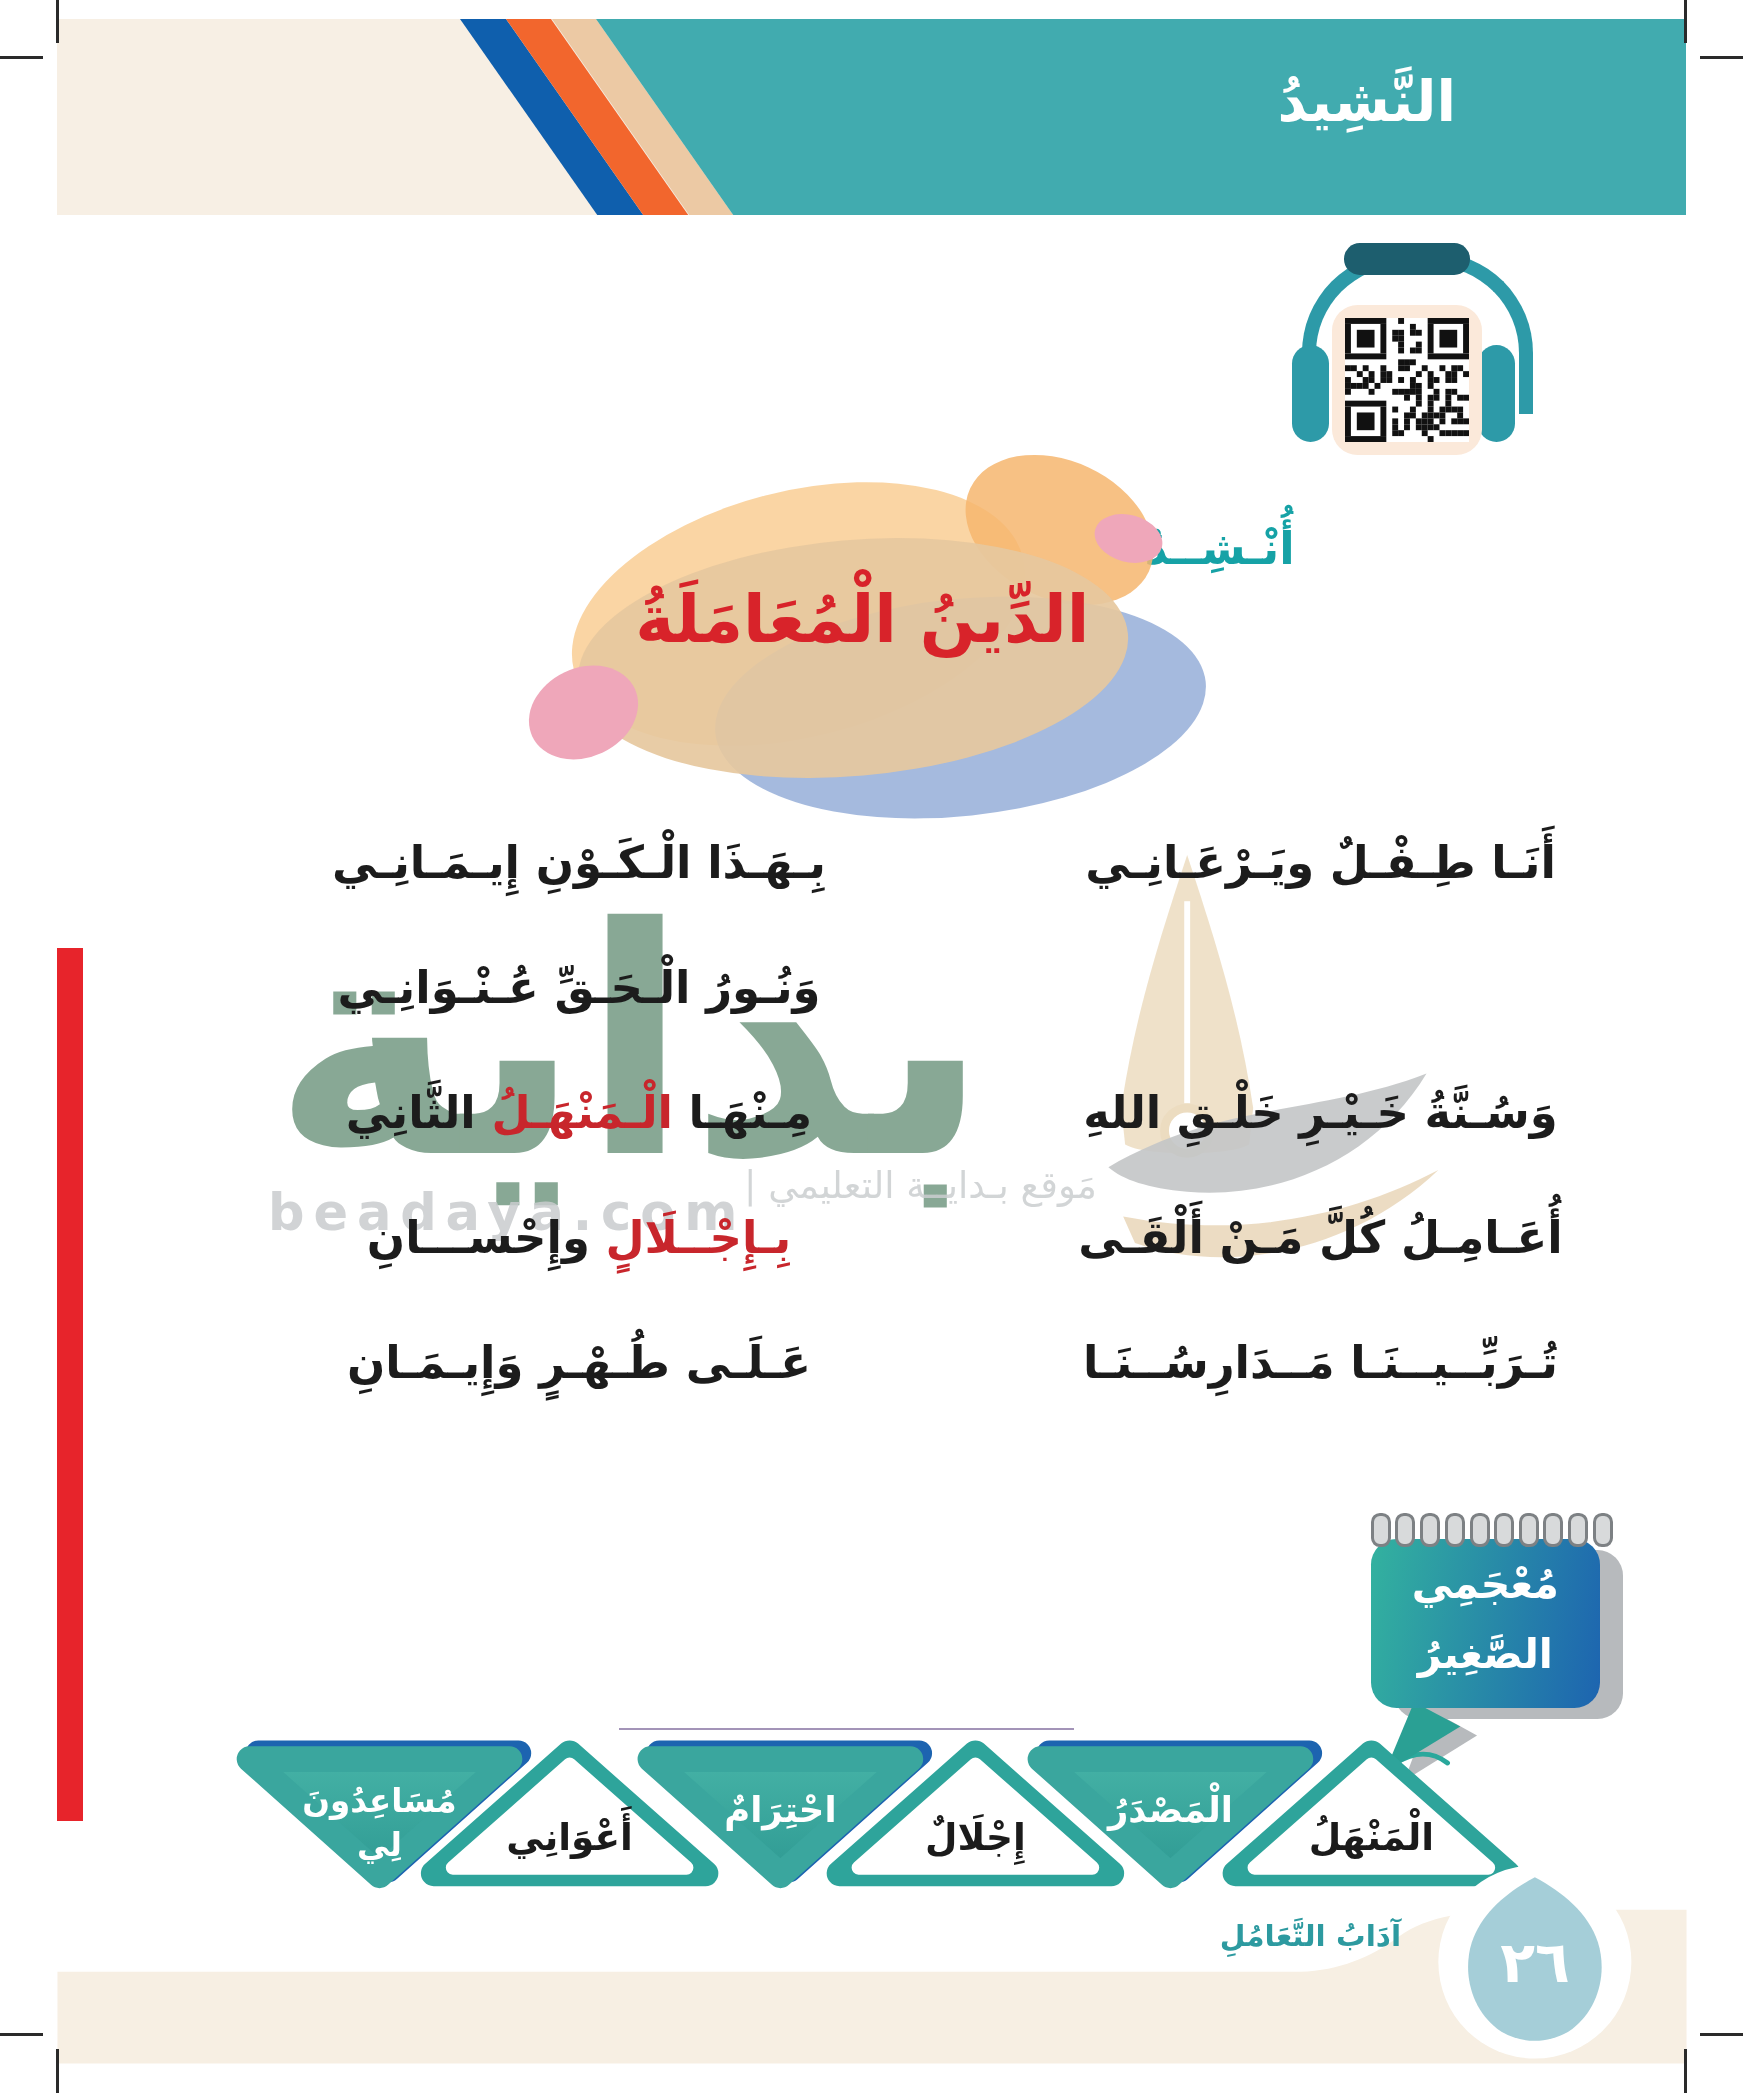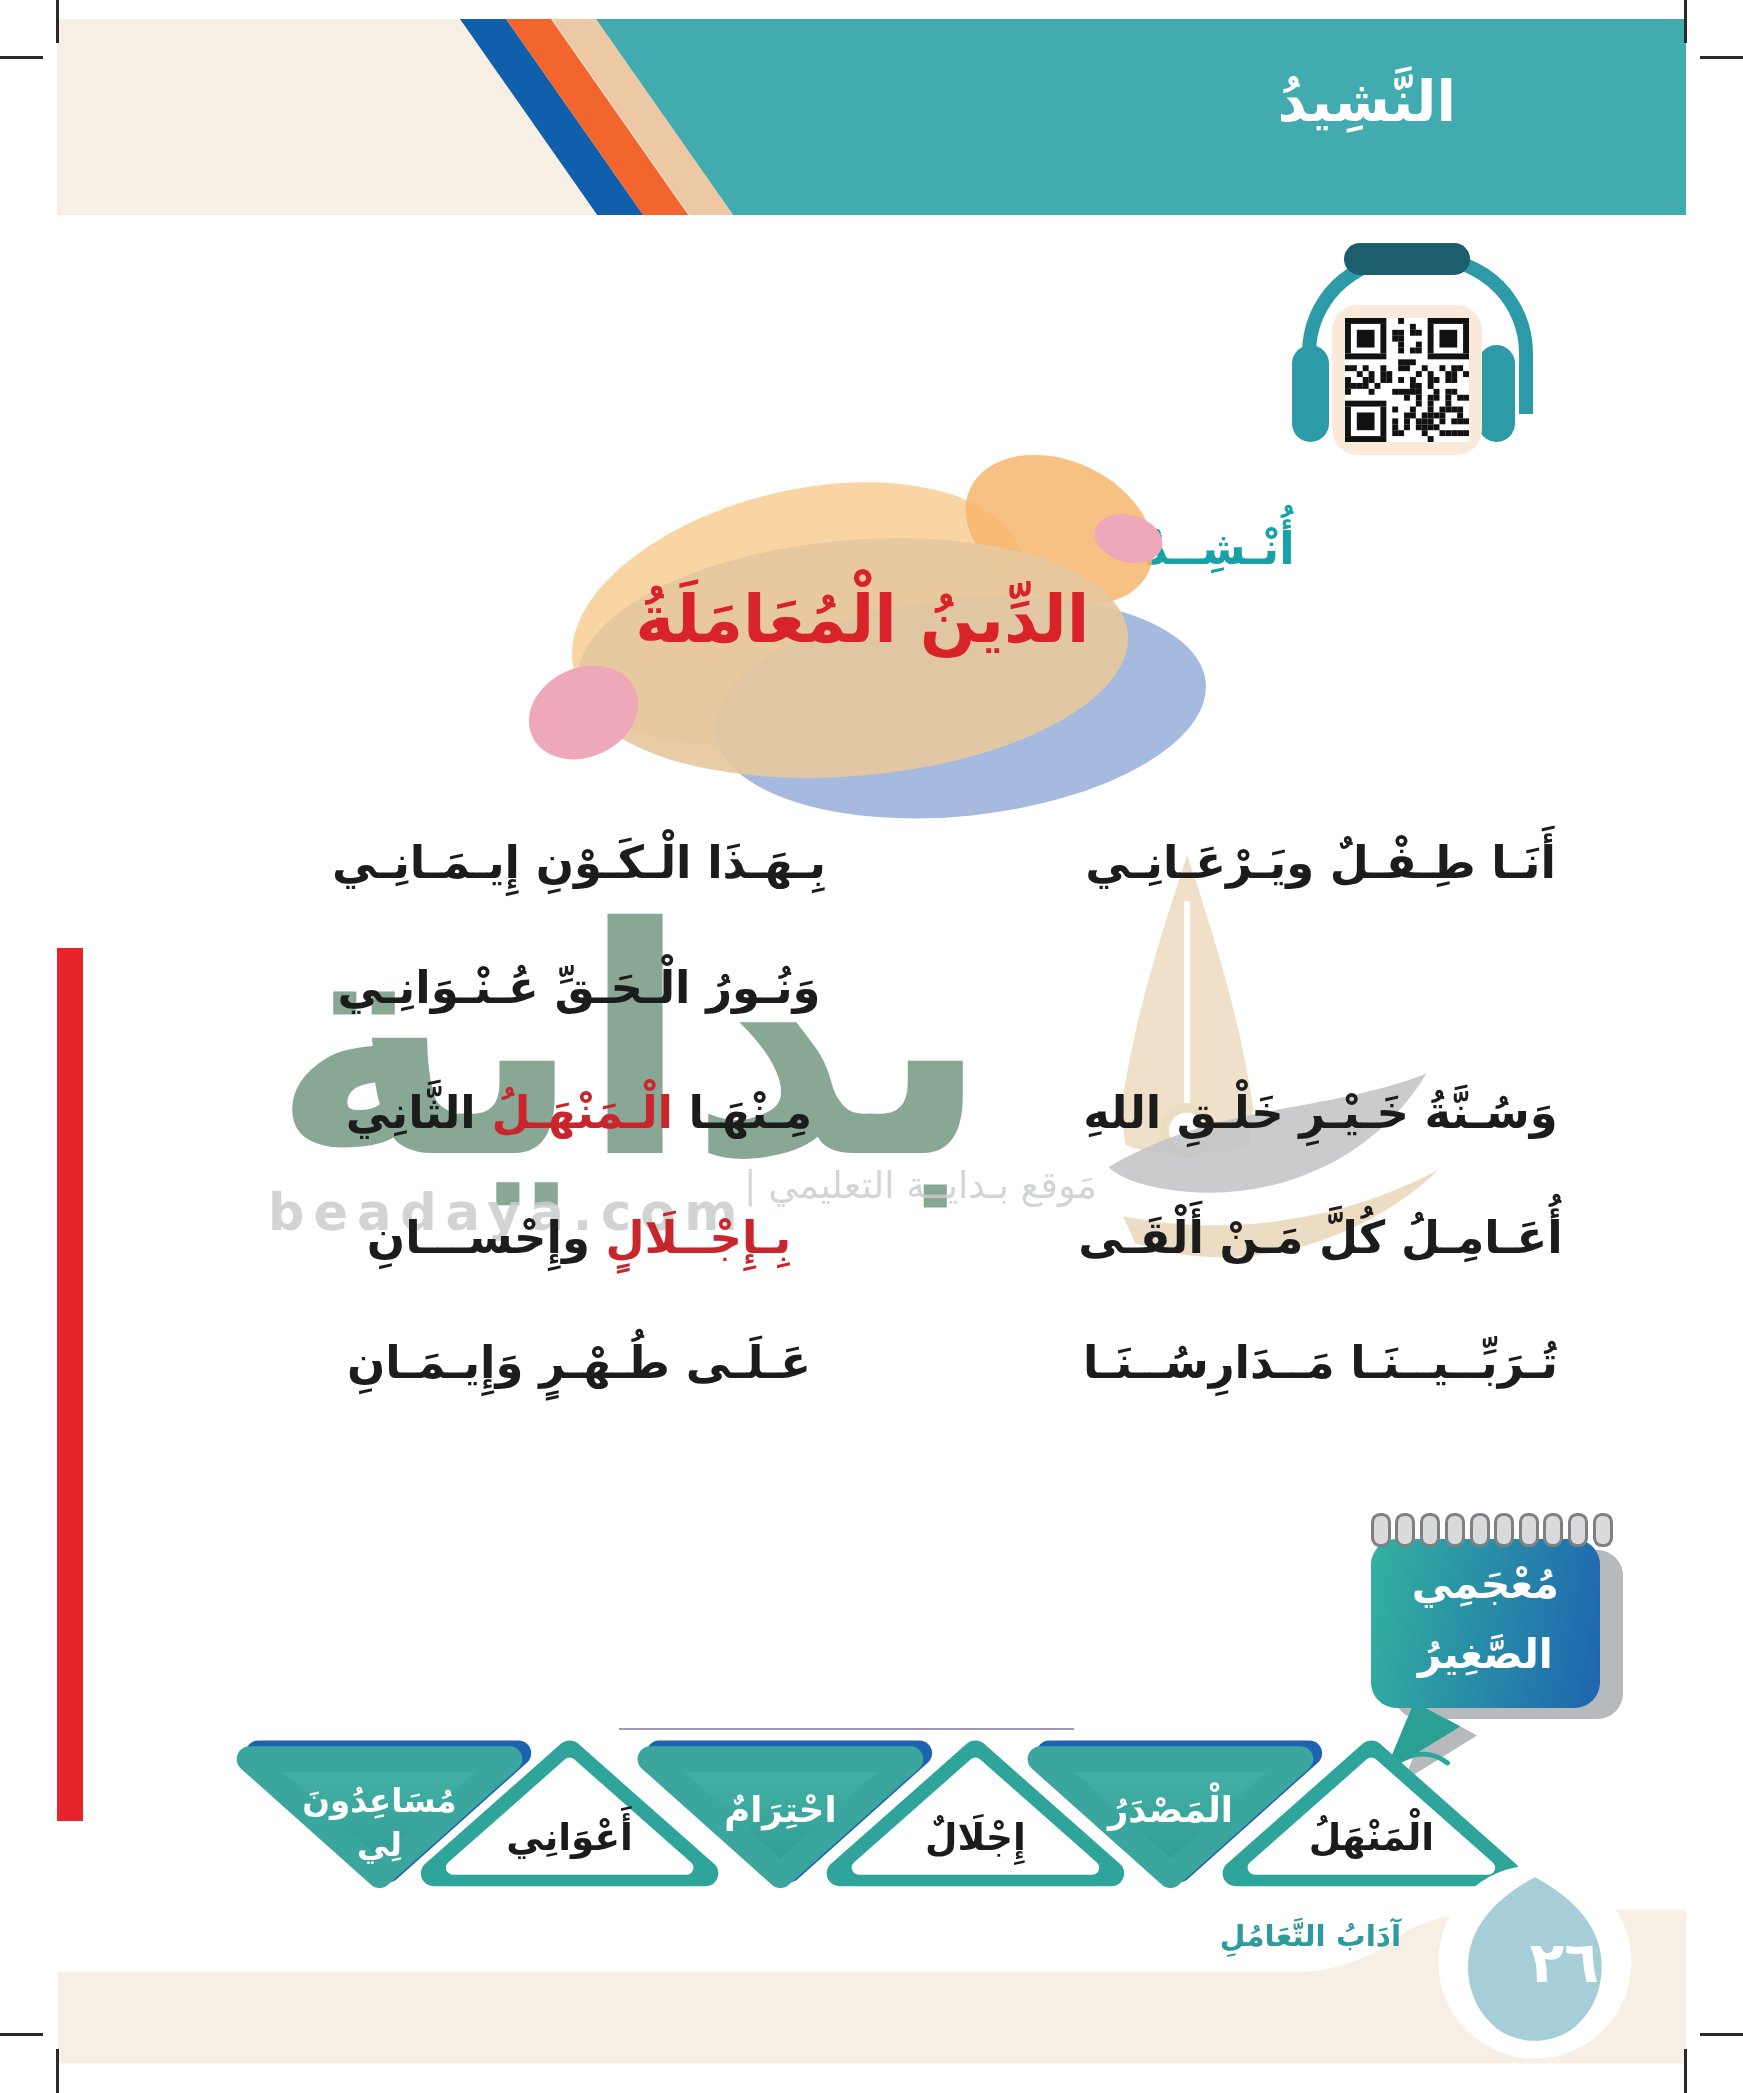--- a/index.html
+++ b/index.html
@@ -56,21 +56,21 @@
     font-size:41px;direction:rtl;}
   #bubble-line1{top:21.7px;} #bubble-line2{top:91px;}
   .coil{position:absolute;top:-2px;width:13.8px;height:27.6px;border:3.9px solid #7d8184;
     border-radius:8.9px;background:#d8dadb;}
   
   #separator-line{left:619px;top:1728px;width:455px;height:2px;background:#a394b8;z-index:2;}
   
   #red-bar{left:57px;top:948px;width:25.6px;height:873px;background:#e7242b;z-index:2;}
   
   #fg-svg{left:0;top:0;z-index:3;}
-  #page-number{left:1471px;top:1913px;width:128px;height:99px;line-height:99px;text-align:right;
+  #page-number{left:1471px;top:1913px;width:128px;height:99px;line-height:99px;text-align:center;
     color:#fff;font-size:57px;font-weight:bold;z-index:4;}
   #footer-lesson{left:1217px;top:1919px;width:187px;text-align:center;color:#2d9aa0;
     font-size:29.6px;font-weight:bold;direction:rtl;z-index:4;}
   svg text{font-family:"DejaVu Sans",sans-serif;font-weight:bold;}
 </style>
 </head>
 <body>
 
 <div class="crop" style="left:56px;top:0;width:3px;height:43px;"></div>
 <div class="crop" style="left:0;top:56px;width:43px;height:3px;"></div>

